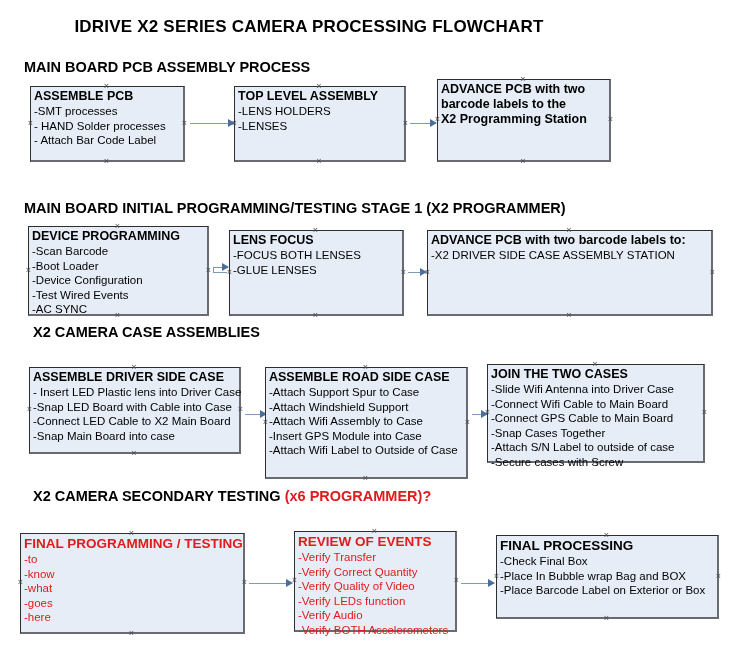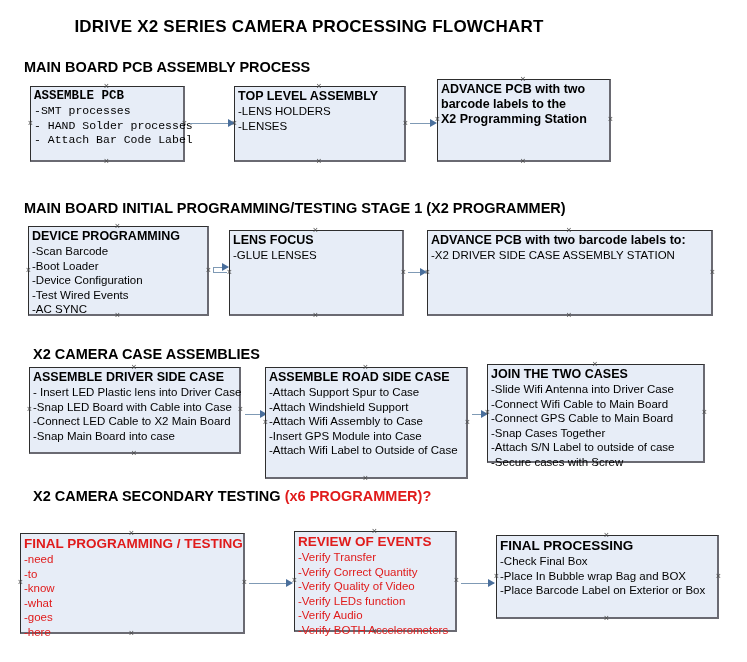--- a/index.html
+++ b/index.html
@@ -114,21 +114,21 @@
 <body>
 
 <div id="canvas">
 
   <div class="doc-title">IDRIVE X2  SERIES CAMERA PROCESSING FLOWCHART</div>
 
   <div class="section-heading" style="left:24px; top:59px;">
     <span>MAIN BOARD PCB ASSEMBLY PROCESS</span>
   </div>
 
-  <div class="node" style="left:30px; top:86px; width:155px; height:76px;font-family:Liberation Mono, monospace;">
+  <div class="node" style="left:30px; top:86px; width:155px; height:76px;">
     <div class="node-title">ASSEMBLE PCB</div>
     <div class="node-line">-SMT processes</div>
     <div class="node-line">- HAND Solder processes</div>
     <div class="node-line">- Attach Bar Code Label</div>
     <span class="handle" style="left:50%; top:-4px; margin-left:-4px;"></span>
     <span class="handle" style="left:50%; bottom:-5px; margin-left:-4px;"></span>
     <span class="handle" style="left:-4px; top:50%; margin-top:-4px;"></span>
     <span class="handle" style="right:-5px; top:50%; margin-top:-4px;"></span>
   </div>
 
@@ -175,40 +175,41 @@
     <span class="handle" style="right:-5px; top:50%; margin-top:-4px;"></span>
   </div>
 
   <div class="conn" style="left:213px; top:272px; width:14px;"></div>
   <div class="conn" style="left:213px; top:267px; width:1px; height:6px;"></div>
   <div class="conn" style="left:213px; top:267px; width:15px;"></div>
   <div class="conn-head" style="left:222px; top:263px;"></div>
 
   <div class="node" style="left:229px; top:230px; width:175px; height:86px;">
     <div class="node-title">LENS FOCUS</div>
+    <div class="node-line">-FOCUS BOTH LENSES</div>
     <div class="node-line">-GLUE LENSES</div>
     <span class="handle" style="left:50%; top:-4px; margin-left:-4px;"></span>
     <span class="handle" style="left:50%; bottom:-5px; margin-left:-4px;"></span>
     <span class="handle" style="left:-4px; top:50%; margin-top:-4px;"></span>
     <span class="handle" style="right:-5px; top:50%; margin-top:-4px;"></span>
   </div>
 
   <div class="conn" style="left:408px; top:272px; width:16px;"></div>
   <div class="conn-head" style="left:420px; top:268px;"></div>
 
   <div class="node" style="left:427px; top:230px; width:286px; height:86px;">
     <div class="node-title">ADVANCE PCB with two barcode labels to:</div>
     <div class="node-line">-X2 DRIVER  SIDE  CASE  ASSEMBLY STATION</div>
     <span class="handle" style="left:50%; top:-4px; margin-left:-4px;"></span>
     <span class="handle" style="left:50%; bottom:-5px; margin-left:-4px;"></span>
     <span class="handle" style="left:-4px; top:50%; margin-top:-4px;"></span>
     <span class="handle" style="right:-5px; top:50%; margin-top:-4px;"></span>
   </div>
 
-  <div class="section-heading" style="left:33px; top:346px;">
+  <div class="section-heading" style="left:33px; top:324px;">
     <span>X2 CAMERA CASE ASSEMBLIES</span>
   </div>
 
   <div class="node" style="left:29px; top:367px; width:212px; height:87px;">
     <div class="node-title">ASSEMBLE DRIVER SIDE CASE</div>
     <div class="node-line">- Insert LED Plastic lens into Driver Case</div>
     <div class="node-line">-Snap LED Board with Cable into Case</div>
     <div class="node-line">-Connect LED Cable to X2 Main Board</div>
     <div class="node-line">-Snap Main Board into case</div>
     <span class="handle" style="left:50%; top:-4px; margin-left:-4px;"></span>
@@ -249,21 +250,20 @@
     <span class="handle" style="left:-4px; top:50%; margin-top:-4px;"></span>
     <span class="handle" style="right:-5px; top:50%; margin-top:-4px;"></span>
   </div>
 
   <div class="section-heading" style="left:33px; top:488px;">
     <span>X2 CAMERA SECONDARY TESTING </span><span class="accent">(x6 PROGRAMMER)?</span>
   </div>
 
   <div class="node red" style="left:20px; top:533px; width:225px; height:101px;">
     <div class="node-title big">FINAL PROGRAMMING / TESTING</div>
-    <div class="node-line">-need</div>
     <div class="node-line">-to</div>
     <div class="node-line">-know</div>
     <div class="node-line">-what</div>
     <div class="node-line">-goes</div>
     <div class="node-line">-here</div>
     <span class="handle" style="left:50%; top:-4px; margin-left:-4px;"></span>
     <span class="handle" style="left:50%; bottom:-5px; margin-left:-4px;"></span>
     <span class="handle" style="left:-4px; top:50%; margin-top:-4px;"></span>
     <span class="handle" style="right:-5px; top:50%; margin-top:-4px;"></span>
   </div>

